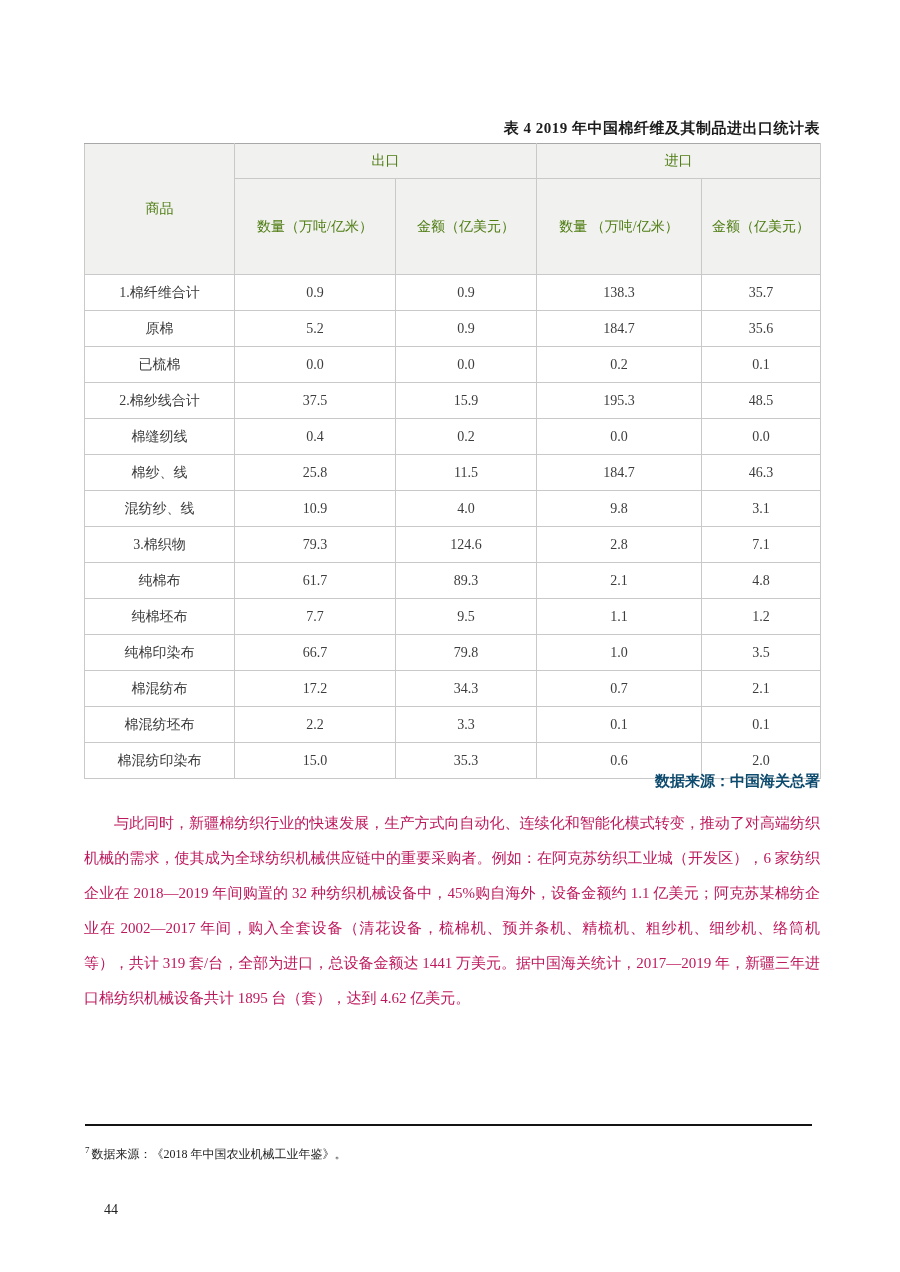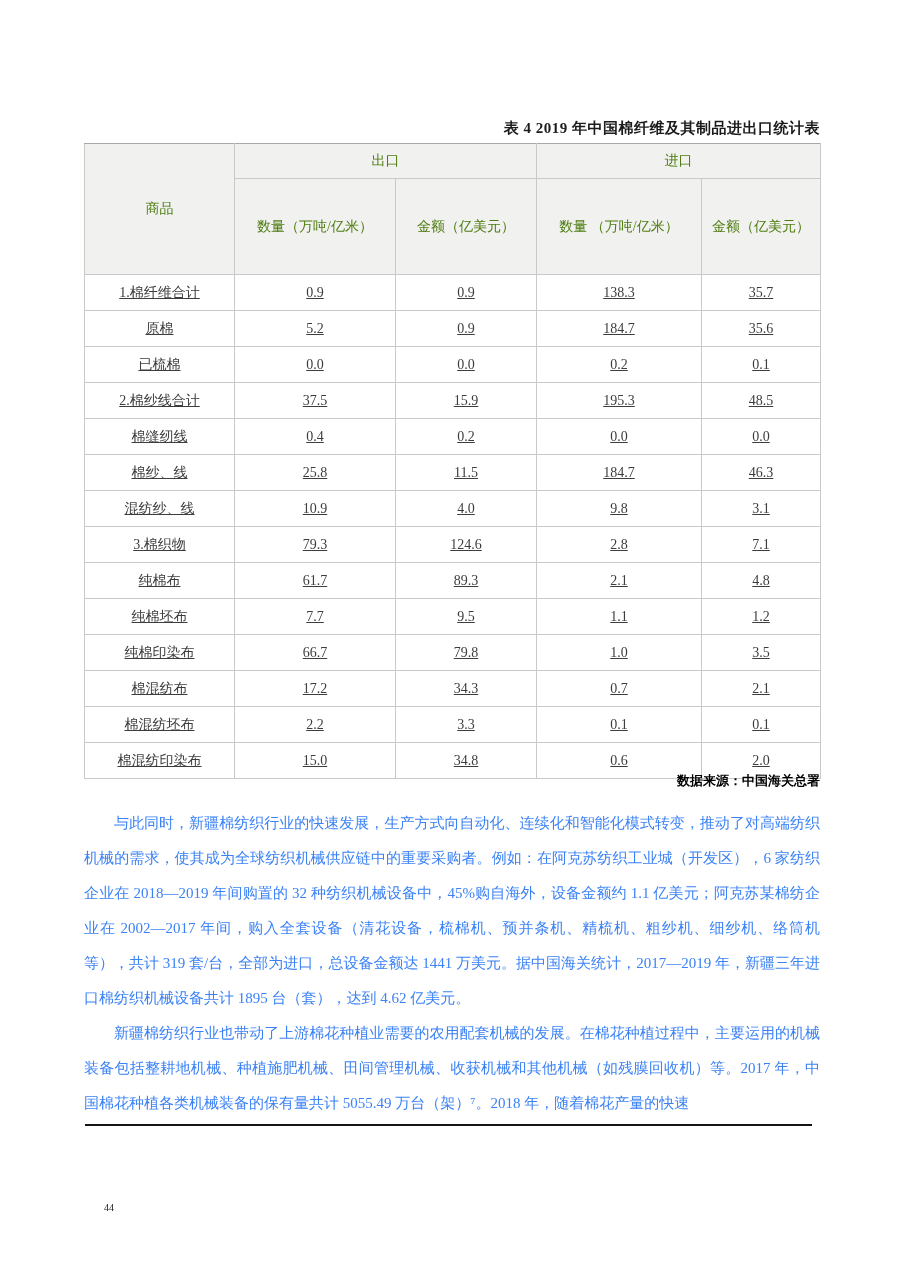--- a/index.html
+++ b/index.html
@@ -30,45 +30,45 @@
     text-align:center;
     vertical-align:middle;
     padding:0;
     overflow:hidden;
     white-space:nowrap;
   }
   .data-table thead th { background:#f1f1f0; color:#4d7c0f; }
   .data-table thead tr.group-row th { border-top:1px solid #a8a8a8; }
   .data-table thead tr.group-row { height:35px; }
   .data-table thead tr.label-row { height:96px; }
-  .data-table tbody tr { height:36px; background:#ffffff;text-decoration:underline; }
+  .data-table tbody tr { height:36px; background:#ffffff; }
   .source-note {
     position:absolute; top:772px; left:84px; width:736px;
     text-align:right;
     font-family:"Liberation Sans","DejaVu Sans",sans-serif;
-    font-weight:600; font-size:13px; color:#000000;
+    font-weight:600; font-size:15px; color:#0c4a6e;
   }
   .body-text {
     position:absolute; top:806px; left:84px; width:736px;
     font-size:15px; line-height:35px;
-    text-align:justify; color:#3b82f6;
+    text-align:justify; color:#be185d;
   }
   .body-text p { text-indent:2em; margin:0; }
   .footnote-rule {
     position:absolute; top:1124px; left:85px; width:727px;
     height:0; border-top:2px solid #141414;
   }
   .footnote {
     position:absolute; top:1141px; left:85px; width:727px;
     font-size:12px; line-height:18px; color:#222222;
   }
   .footnote sup { font-size:9px; vertical-align:super; margin-right:2px; }
   .page-number {
     position:absolute; left:104px; top:1202px;
-    font-size:10px; color:#222222;text-align:right;
+    font-size:14px; color:#222222;text-align:right;
   }
 </style>
 </head>
 <body>
 
 <div class="page">
 
   <div class="table-title">表 4 2019 年中国棉纤维及其制品进出口统计表</div>
 
   <table class="data-table">
@@ -180,32 +180,32 @@
       <tr>
         <td>棉混纺坯布</td>
         <td>2.2</td>
         <td>3.3</td>
         <td>0.1</td>
         <td>0.1</td>
       </tr>
       <tr>
         <td>棉混纺印染布</td>
         <td>15.0</td>
-        <td>34.8</td>
+        <td>35.3</td>
         <td>0.6</td>
         <td>2.0</td>
       </tr>
     </tbody>
   </table>
 
   <div class="source-note">数据来源：中国海关总署</div>
 
   <div class="body-text">
     <p>与此同时，新疆棉纺织行业的快速发展，生产方式向自动化、连续化和智能化模式转变，推动了对高端纺织机械的需求，使其成为全球纺织机械供应链中的重要采购者。例如：在阿克苏纺织工业城（开发区），6 家纺织企业在 2018—2019 年间购置的 32 种纺织机械设备中，45%购自海外，设备金额约 1.1 亿美元；阿克苏某棉纺企业在 2002—2017 年间，购入全套设备（清花设备，梳棉机、预并条机、精梳机、粗纱机、细纱机、络筒机等），共计 319 套/台，全部为进口，总设备金额达 1441 万美元。据中国海关统计，2017—2019 年，新疆三年进口棉纺织机械设备共计 1895 台（套），达到 4.62 亿美元。</p>
-    <p>新疆棉纺织行业也带动了上游棉花种植业需要的农用配套机械的发展。在棉花种植过程中，主要运用的机械装备包括整耕地机械、种植施肥机械、田间管理机械、收获机械和其他机械（如残膜回收机）等。2017 年，中国棉花种植各类机械装备的保有量共计 5055.49 万台（架）⁷。2018 年，随着棉花产量的快速</p>
   </div>
 
   <div class="footnote-rule"></div>
 
+  <div class="footnote"><sup>7</sup><span>数据来源：《2018 年中国农业机械工业年鉴》。</span></div>
 
   <div class="page-number">44</div>
 
 </div>
 
 </body></html>

